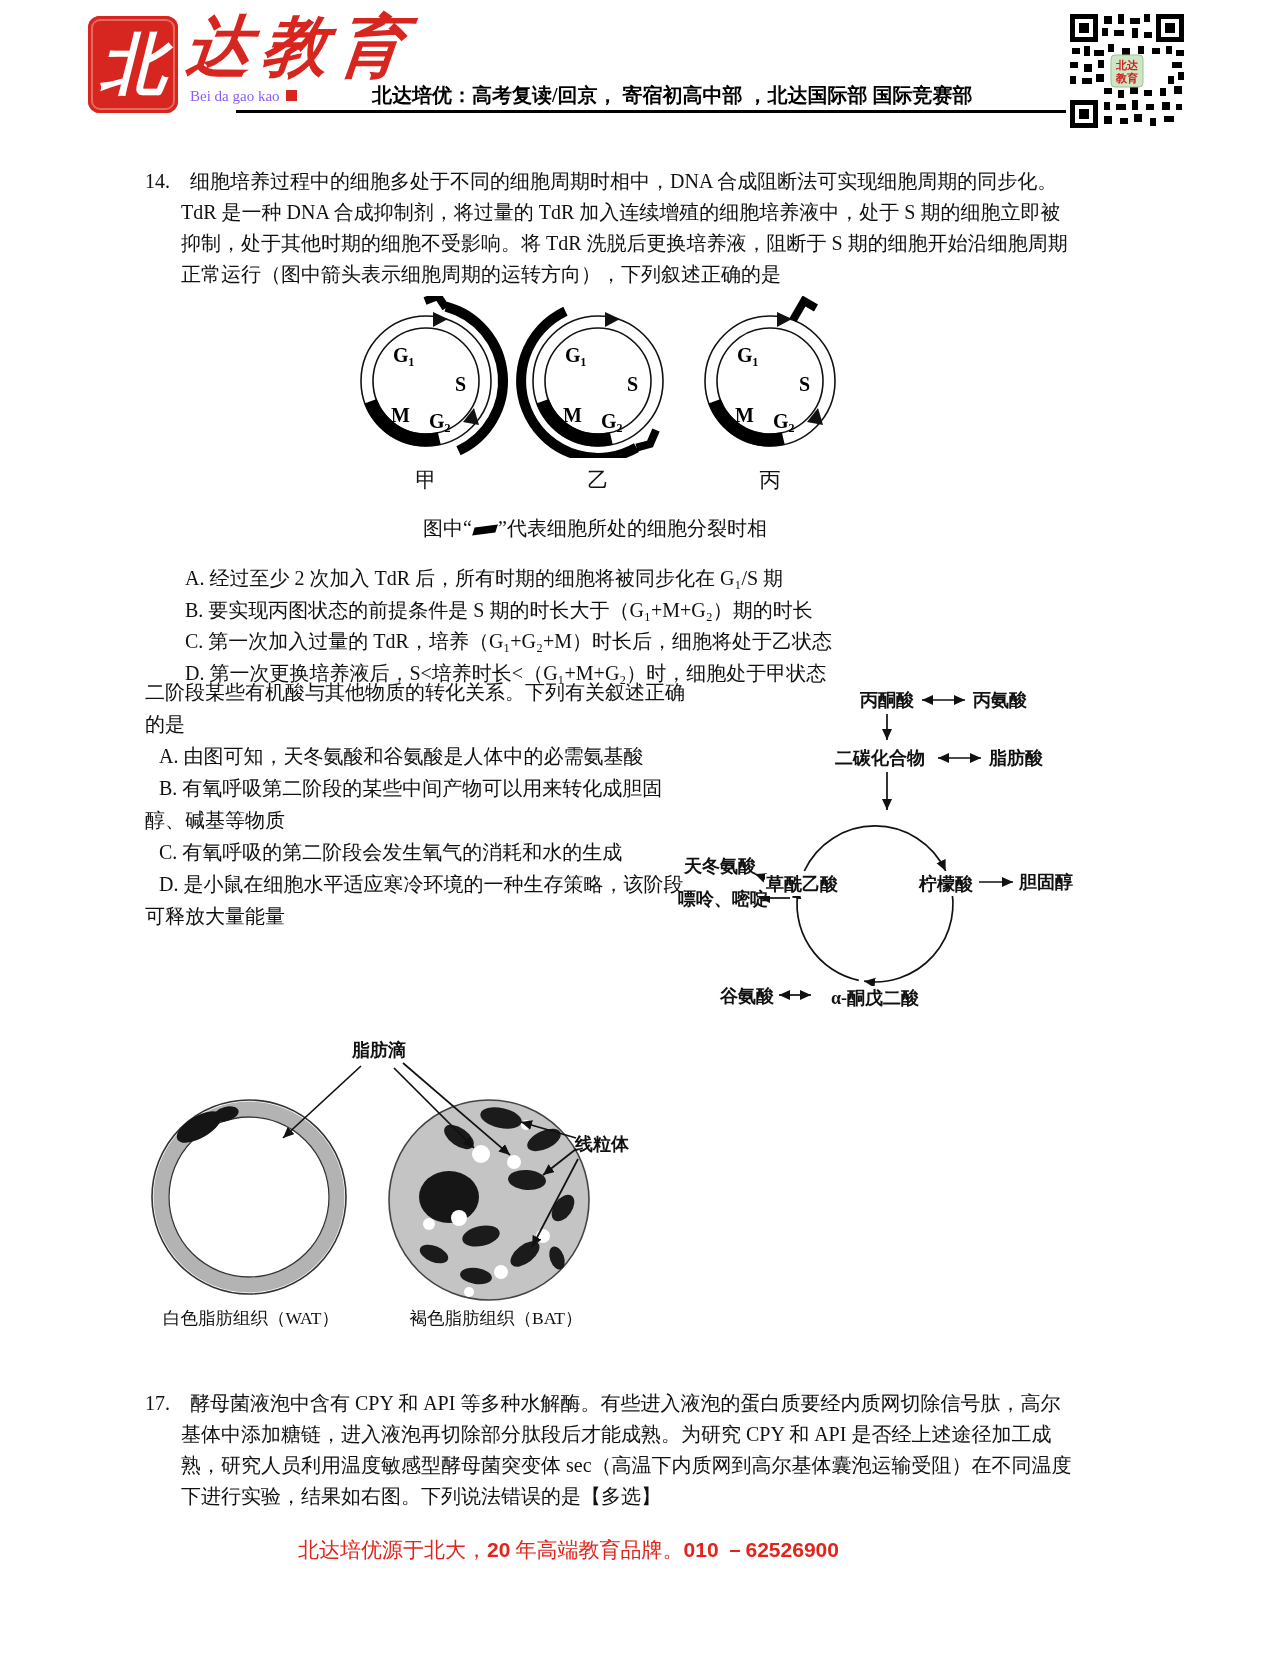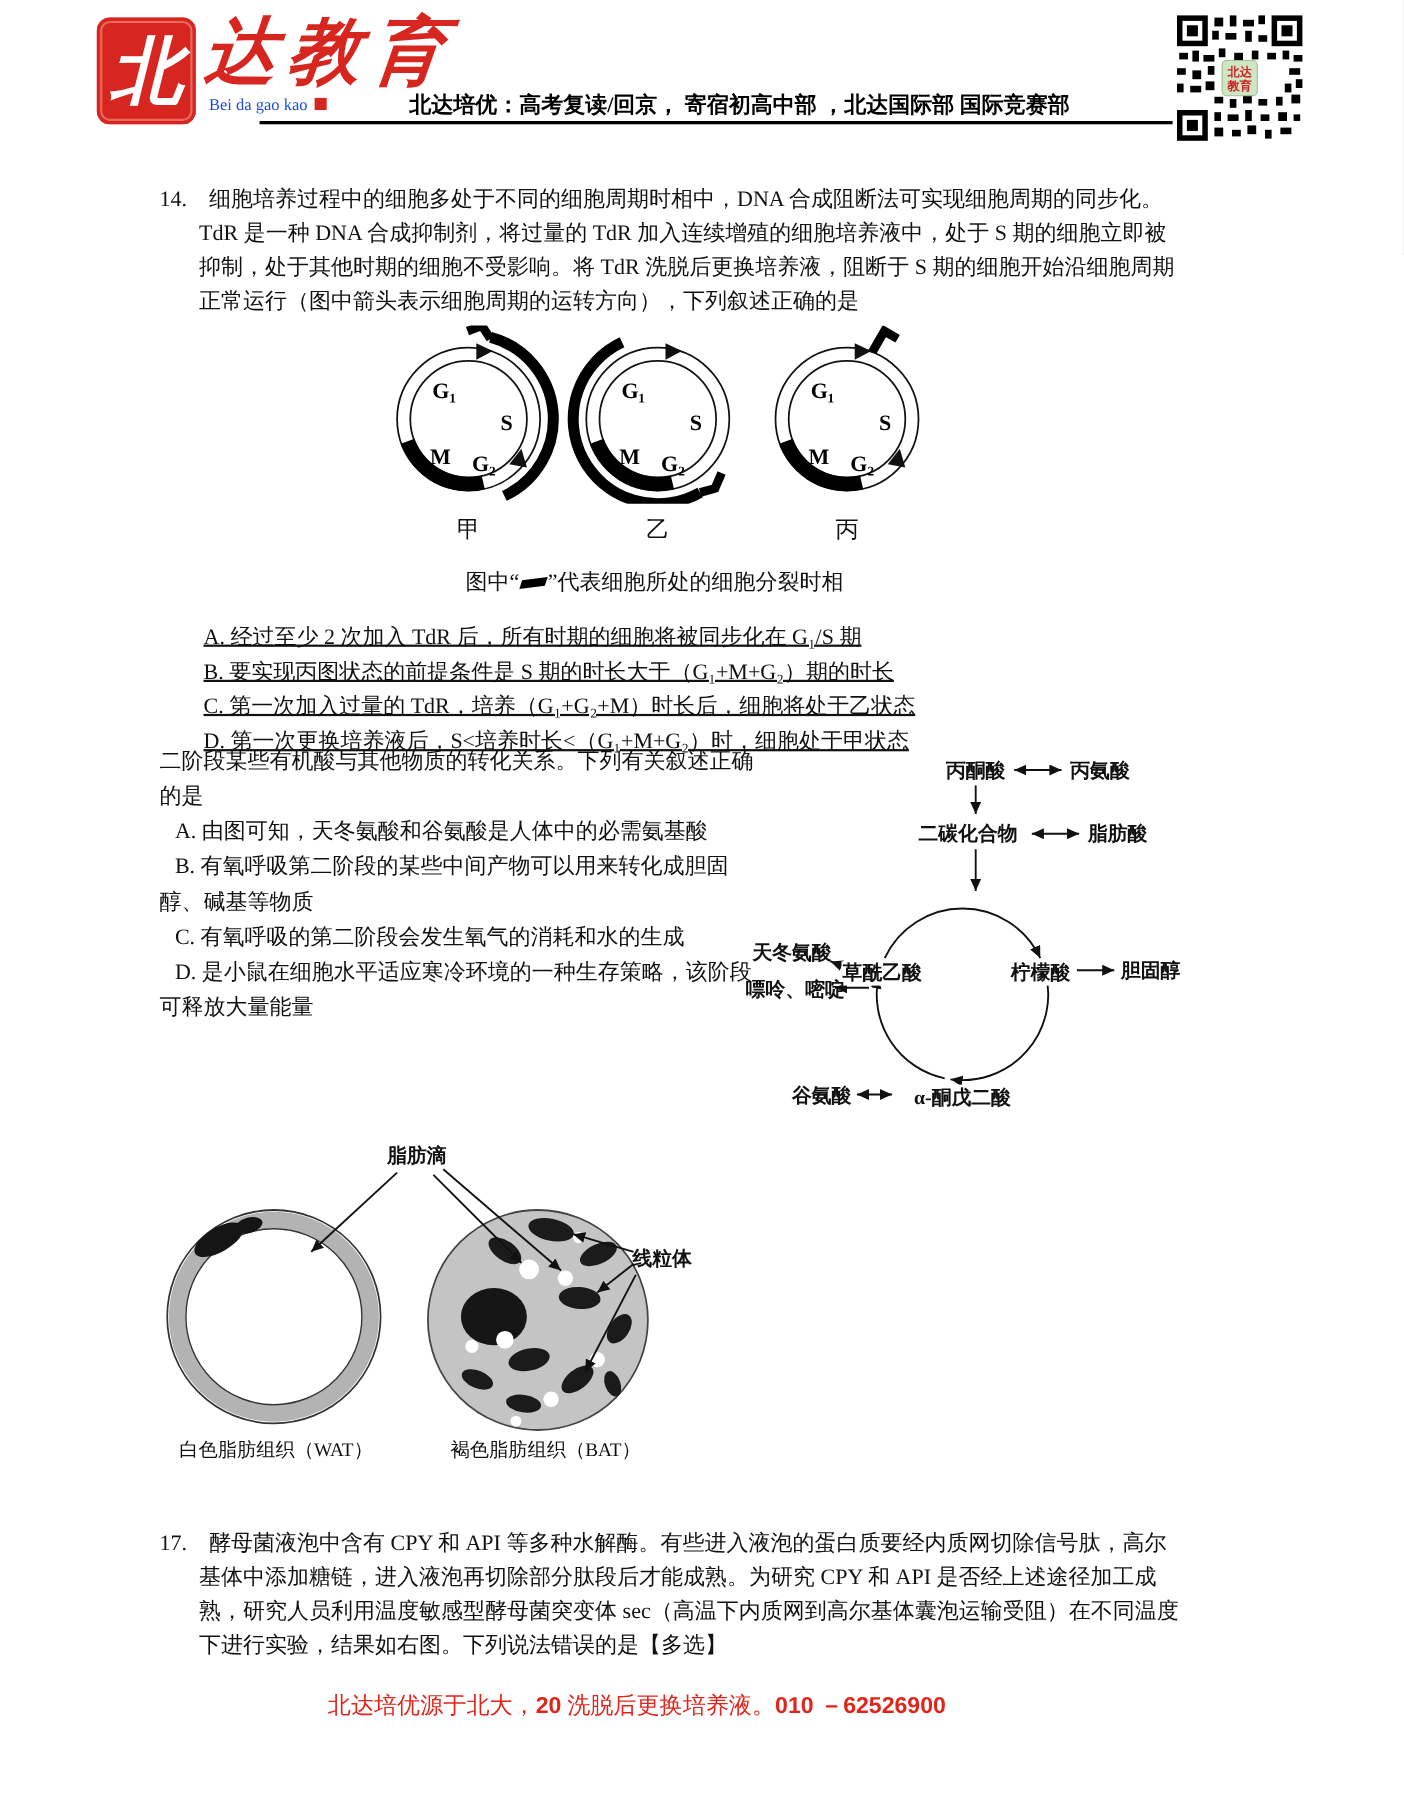--- a/index.html
+++ b/index.html
@@ -5,30 +5,30 @@
   html,body{margin:0;padding:0;background:#e8e8e8;}
   .page{position:relative;width:1276px;height:1654px;background:#fff;margin:0 auto;
         font-family:"Liberation Serif",serif;color:#111;overflow:hidden;}
   
   .seal{position:absolute;left:88px;top:16px;width:90px;height:97px;background:#d7261f;
         border-radius:12px;display:flex;align-items:center;justify-content:center;
         box-shadow:inset 0 0 0 3px #d7261f, inset 0 0 0 5px #e9695f;}
   .seal span{color:#fff;font-size:66px;font-weight:bold;font-style:italic;}
   .brand{position:absolute;left:186px;top:2px;color:#d7261f;font-size:66px;font-weight:bold;
          font-style:italic;letter-spacing:10px;transform:skewX(-6deg);}
-  .brand-sub{position:absolute;left:190px;top:88px;font-size:15px;color:#1d4ed8;}
+  .brand-sub{position:absolute;left:190px;top:88px;font-size:15px;color:#8b5cf6;}
   .red-sq{display:inline-block;width:11px;height:11px;background:#d7261f;margin-left:6px;}
   .tagline{position:absolute;left:372px;top:82px;color:#000000;font-size:20px;font-weight:bold;}
   .header-rule{position:absolute;left:236px;top:110px;width:830px;height:3px;background:#000;}
   .qr{position:absolute;left:1068px;top:12px;width:118px;height:118px;}
   
   .q{position:absolute;left:145px;width:935px;font-size:20px;line-height:31px;}
   .stem{margin:0;padding-left:36px;text-indent:-36px;}
   .qn{margin-right:20px;}
-  .opt{margin:0 0 0 40px;line-height:31.5px;text-decoration:underline;}
+  .opt{margin:0 0 0 40px;line-height:31.5px;}
   .opt2{margin:0;line-height:32px;text-indent:14px;}
   .row{display:flex;}
   
   .cycle-row{display:flex;width:555px;margin:6px 0 0 195px;}
   .cycle{width:172px;text-align:center;}
   .cycle .cap{font-size:21px;line-height:26px;}
   .fig-cap{width:660px;margin-left:120px;text-align:center;font-size:20px;line-height:30px;}
   .dash{display:inline-block;width:22px;height:8px;background:#000;transform:skewX(-25deg) rotate(-8deg);
         margin:0 2px;vertical-align:middle;}
   
@@ -285,16 +285,16 @@
         </svg>
       </div>
     </div>
   </div>
 
   <div class="q" style="top:1388px;">
     <p class="stem"><span class="qn">17.</span><span>酵母菌液泡中含有 CPY 和 API 等多种水解酶。有些进入液泡的蛋白质要经内质网切除信号肽，高尔基体中添加糖链，进入液泡再切除部分肽段后才能成熟。为研究 CPY 和 API 是否经上述途径加工成熟，研究人员利用温度敏感型酵母菌突变体 sec（高温下内质网到高尔基体囊泡运输受阻）在不同温度下进行实验，结果如右图。下列说法错误的是【多选】</span></p>
   </div>
 
   <div class="footer">
-    <span>北达培优源于北大，</span><span class="fb">20</span><span> 洗脱后更换培养液。</span><span class="fb">010 －62526900</span>
+    <span>北达培优源于北大，</span><span class="fb">20</span><span> 年高端教育品牌。</span><span class="fb">010 －62526900</span>
   </div>
 
 </div>
 
 </body></html>

